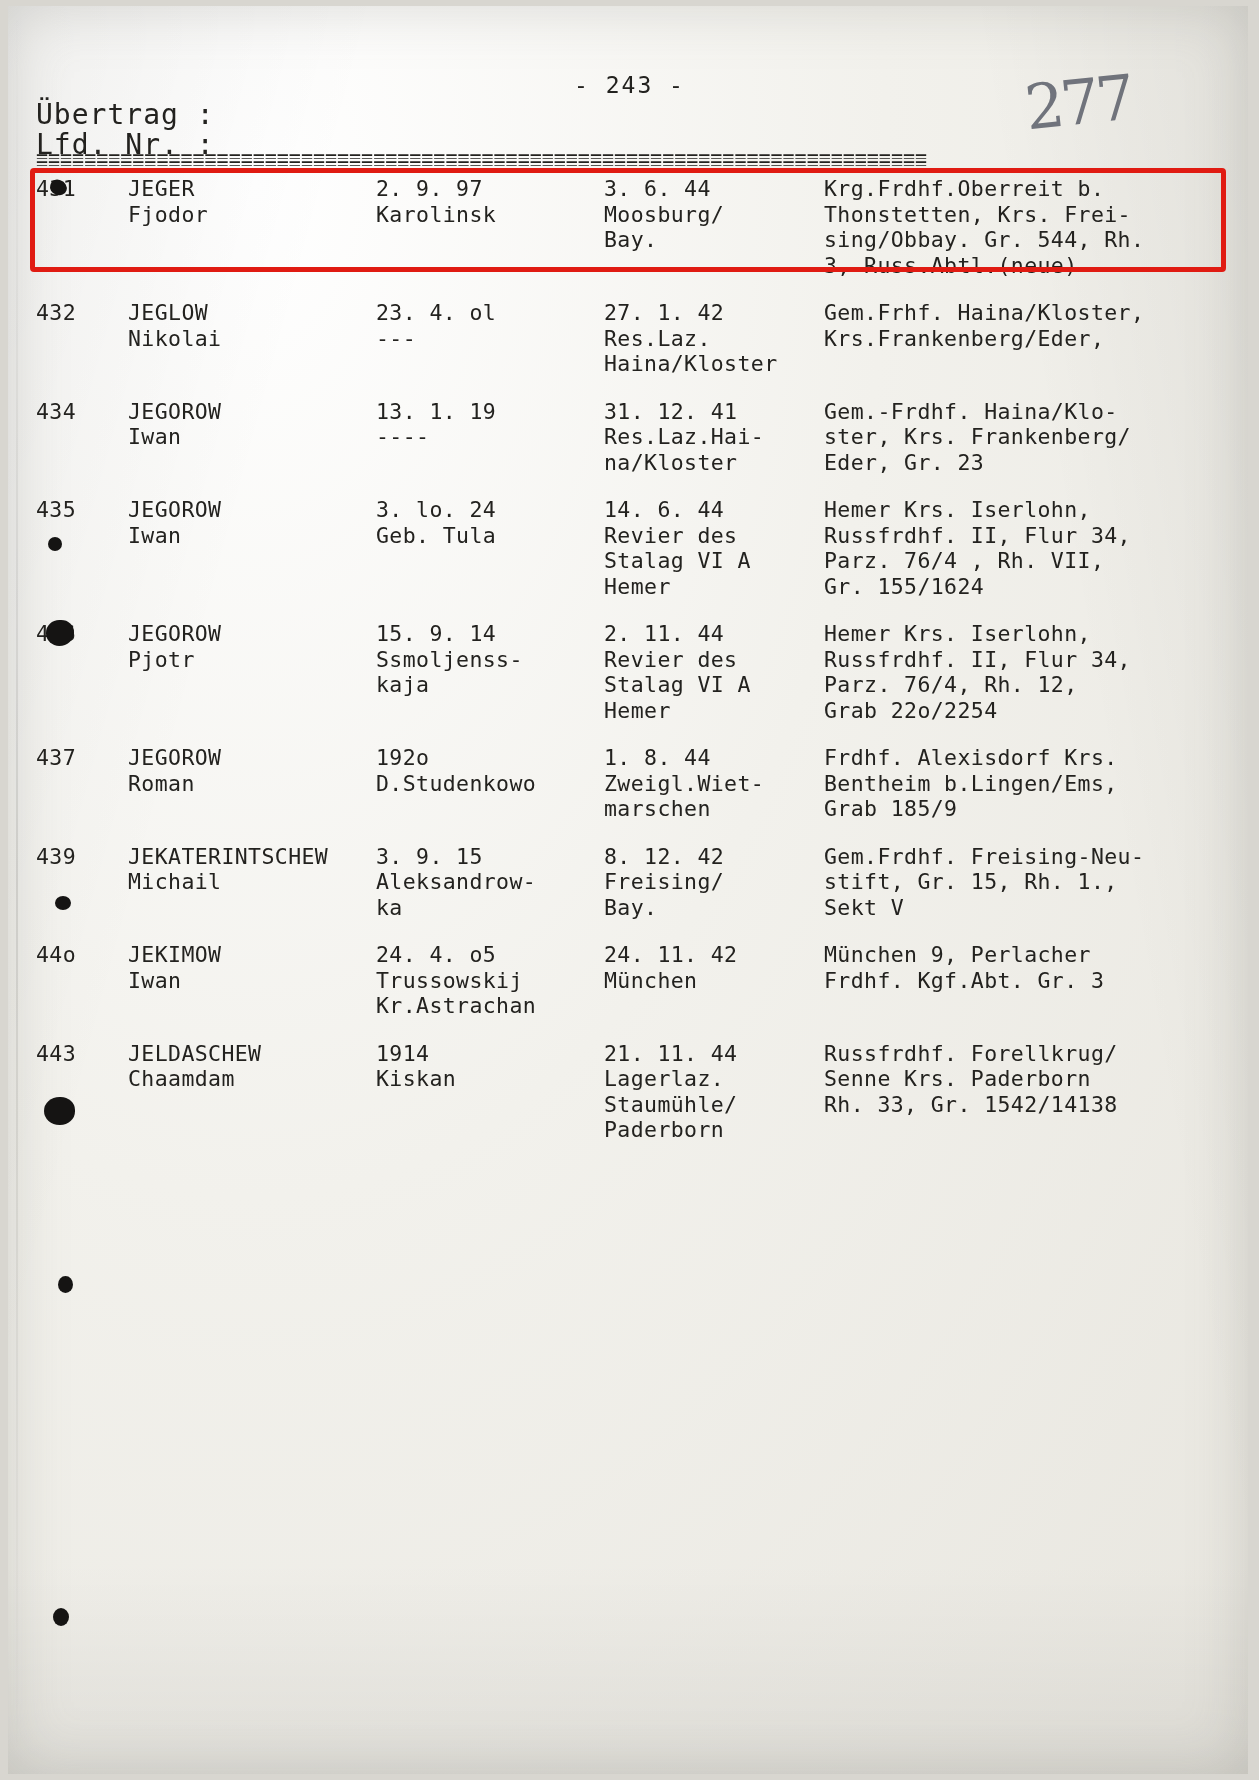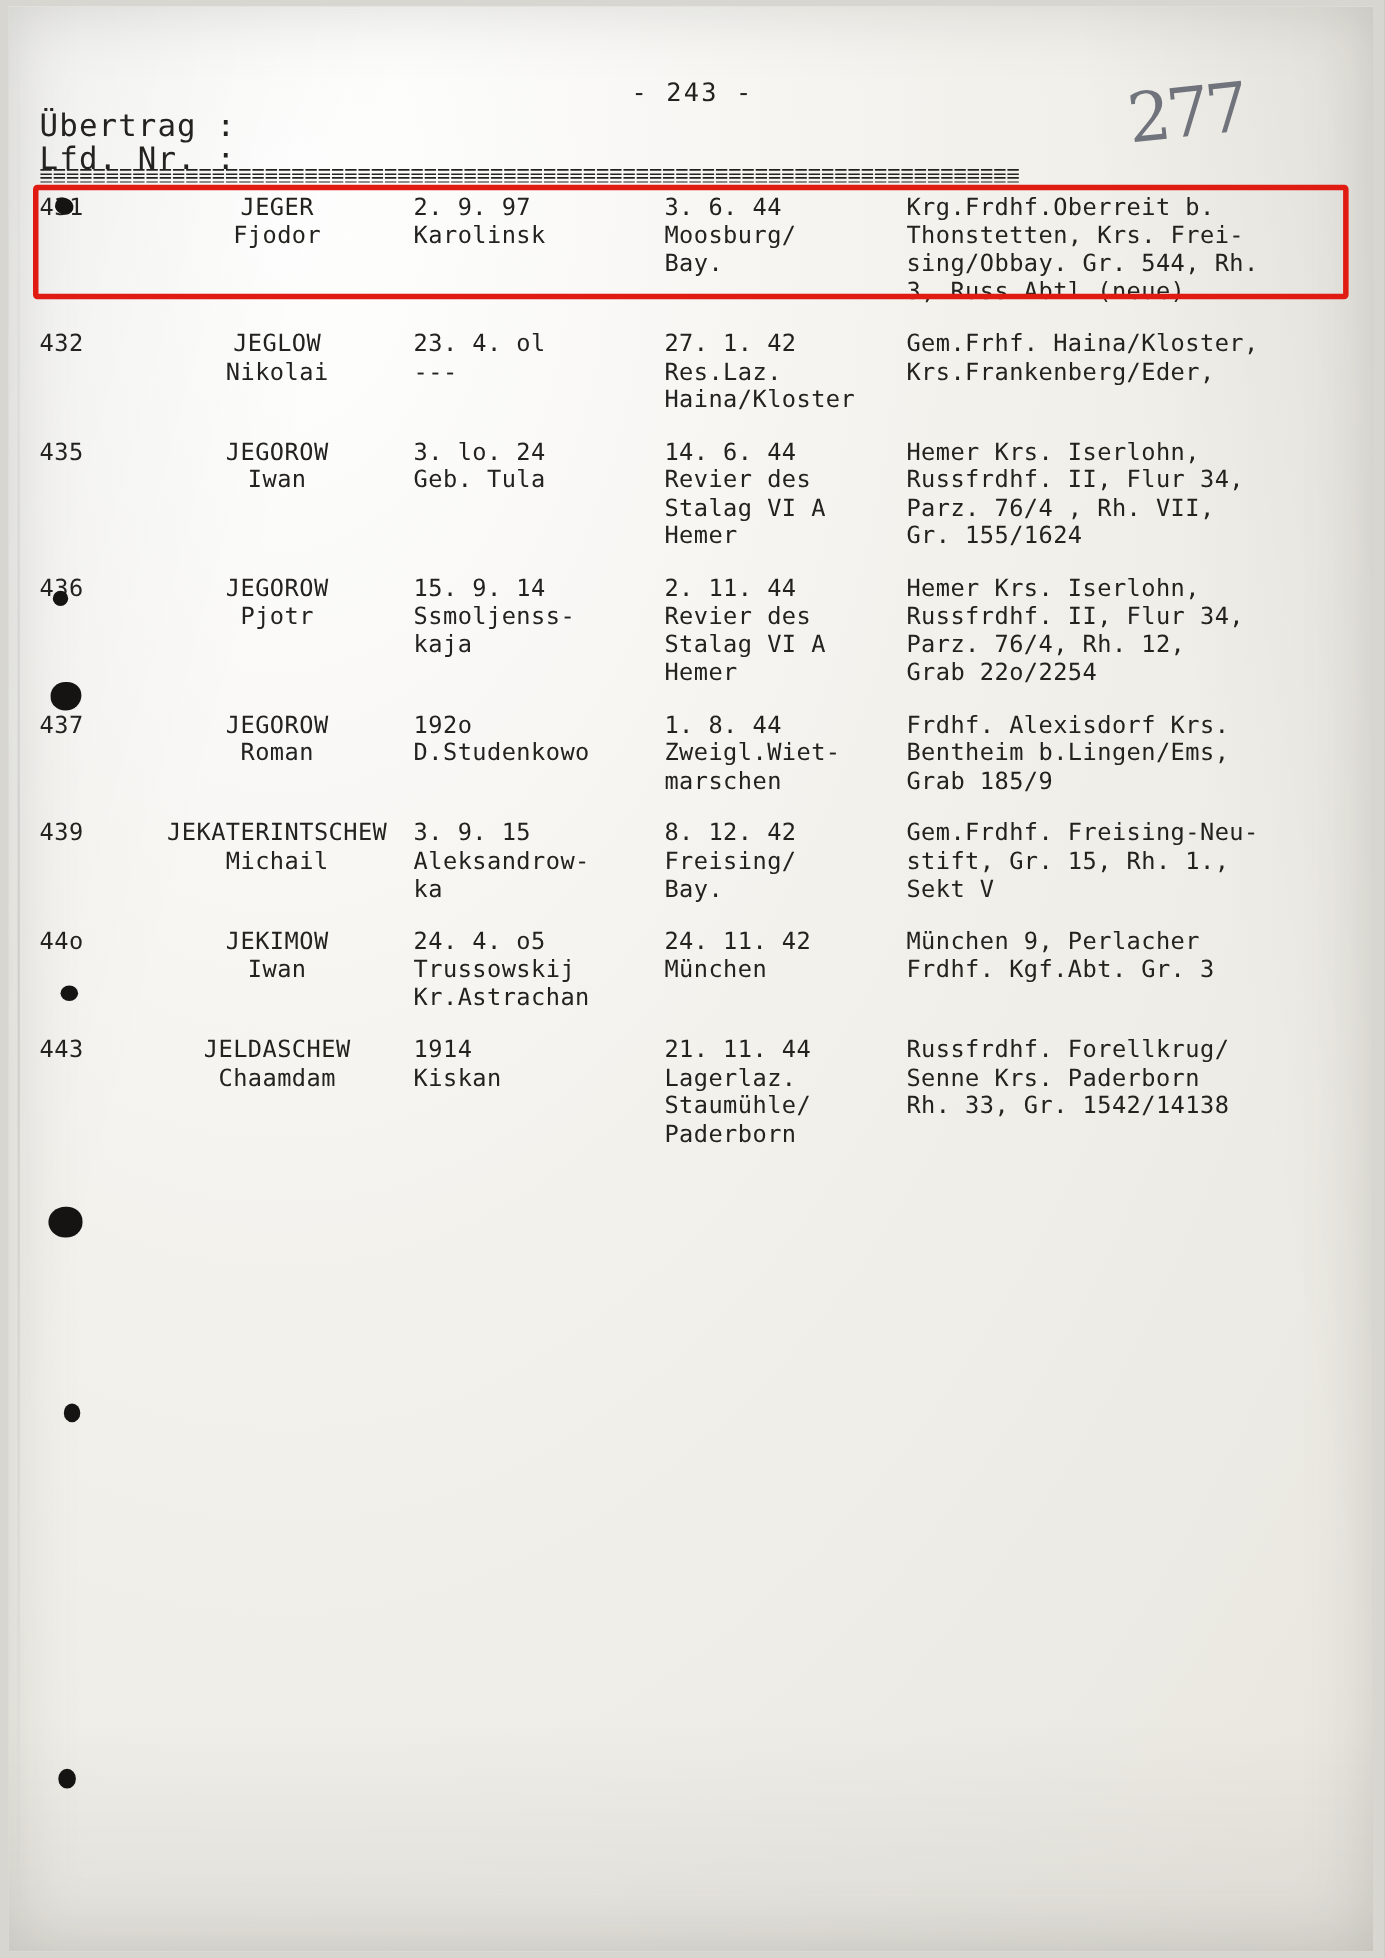--- a/index.html
+++ b/index.html
@@ -95,21 +95,21 @@
     font-size: 21.5px;
     line-height: 25.5px;
     letter-spacing: 0.4px;
   }
   table.entries td {
     vertical-align: top;
     padding: 0 0 22px 0;
     white-space: pre;
   }
   td.c-num   { width: 92px;  padding-left: 48px; }
-  td.c-name  { width: 248px; text-align: center; }
+  td.c-name  { width: 248px; }
   td.c-birth { width: 228px; }
   td.c-death { width: 220px; margin-top: 40px; }
   td.c-place { width: 370px; margin-left: 16px; }
 
   
   .highlight {
     position: absolute;
     left: 30px;
     top: 168px;
     width: 1196px;
@@ -183,20 +183,33 @@
           <td class="c-num">432</td>
           <td class="c-name">JEGLOW
 Nikolai</td>
           <td class="c-birth">23. 4. ol
 ---</td>
           <td class="c-death">27. 1. 42
 Res.Laz.
 Haina/Kloster</td>
           <td class="c-place">Gem.Frhf. Haina/Kloster,
 Krs.Frankenberg/Eder,</td>
+        </tr>
+        <tr>
+          <td class="c-num">434</td>
+          <td class="c-name">JEGOROW
+Iwan</td>
+          <td class="c-birth">13. 1. 19
+----</td>
+          <td class="c-death">31. 12. 41
+Res.Laz.Hai-
+na/Kloster</td>
+          <td class="c-place">Gem.-Frdhf. Haina/Klo-
+ster, Krs. Frankenberg/
+Eder, Gr. 23</td>
         </tr>
         <tr>
           <td class="c-num">435</td>
           <td class="c-name">JEGOROW
 Iwan</td>
           <td class="c-birth">3. lo. 24
 Geb. Tula</td>
           <td class="c-death">14. 6. 44
 Revier des
 Stalag VI A

